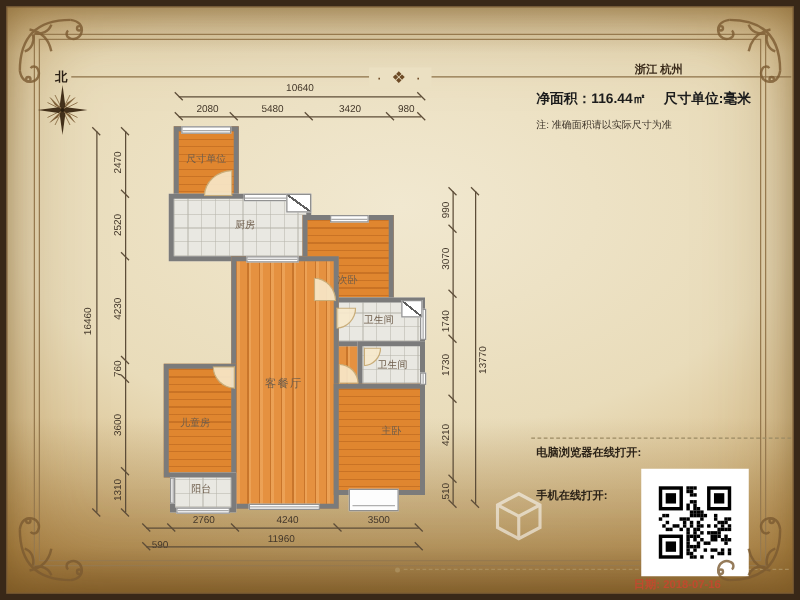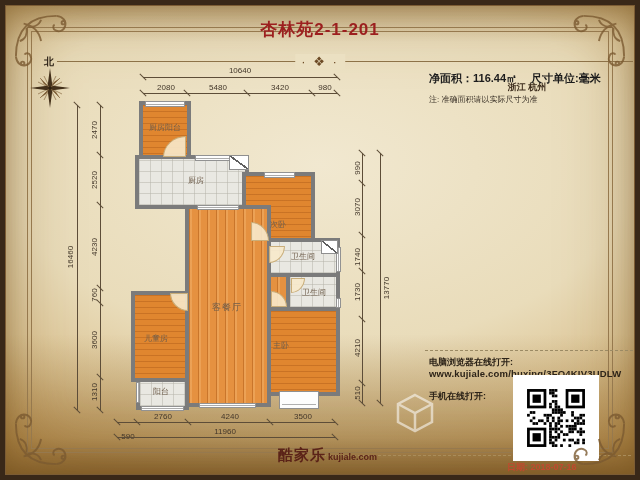--- a/index.html
+++ b/index.html
@@ -12,21 +12,21 @@
     box-shadow: inset 0 0 0 1px #7c5c34, inset 0 0 70px rgba(130,90,30,.5), inset 0 0 24px rgba(90,60,15,.35);}
   .frame{position:absolute;border:1px solid #96794e;pointer-events:none;}
   .f1{inset:22px;} .f2{inset:26px;}
   .corner{position:absolute;width:62px;height:62px;z-index:3;}
   .corner.tl{left:7px;top:7px;} .corner.tr{right:7px;top:7px;transform:scaleX(-1);}
   .corner.bl{left:7px;bottom:7px;transform:scaleY(-1);} .corner.br{right:7px;bottom:7px;transform:scale(-1,-1);}
   .title{position:absolute;top:13px;left:0;width:100%;text-align:center;font-size:17px;font-weight:bold;color:#9c1f1f;letter-spacing:1px;}
   .divider{position:absolute;left:52px;top:56px;width:576px;border-top:1px solid #8d7248;}
   .orn{position:absolute;top:49px;left:50%;transform:translateX(-50%);background:#ebe0c2;padding:0 6px;color:#6d4b26;font-size:13px;letter-spacing:2px;z-index:2;}
   .orn::before{content:"· ❖ ·";}
-  .loc{position:absolute;top:44px;left:462px;width:120px;text-align:center;font-size:9px;font-weight:bold;color:#3a2a1a;margin-top:32px;}
+  .loc{position:absolute;top:44px;left:462px;width:120px;text-align:center;font-size:9px;font-weight:bold;color:#3a2a1a;}
   .area-line{position:absolute;top:66px;left:424px;font-size:11px;font-weight:bold;color:#1c1c1c;white-space:nowrap;}
   .area-line .unit{margin-left:14px;}
   .note{position:absolute;top:89px;left:424px;font-size:8px;color:#3d342a;}
   .dash{position:absolute;border-top:1px dashed #9b8a64;}
   .pc-label{position:absolute;top:351px;left:424px;font-size:9px;font-weight:bold;color:#2c2318;}
   .url{position:absolute;top:363px;left:424px;font-size:9.5px;font-weight:bold;color:#2c2318;letter-spacing:.2px;}
   .mob-label{position:absolute;top:385px;left:424px;font-size:9px;font-weight:bold;color:#2c2318;}
   .qr{position:absolute;left:508px;top:370px;width:80px;height:80px;background:#fff;padding:3px;z-index:2;}
   .date{position:absolute;top:456px;left:502px;font-size:9px;font-weight:bold;color:#c04a2e;z-index:3;}
   .logo{position:absolute;left:273px;top:441px;color:#5b2318;z-index:3;white-space:nowrap;}
@@ -110,21 +110,20 @@
           <path d="M46,4 c7,1 10,5 9,10 c-1,5 -6,7 -10,5 c-3,-1 -3,-5 -1,-6"></path>
           <path d="M4,46 c1,7 5,10 10,9 c5,-1 7,-6 5,-10 c-1,-3 -5,-3 -6,-1"></path>
           <path d="M12,12 c10,2 16,8 18,18"></path>
           <path d="M30,8 c-2,6 -8,8 -14,7"></path>
           <path d="M8,30 c6,-2 8,-8 7,-14"></path>
           <circle cx="53" cy="11" r="1.8"></circle>
           <circle cx="11" cy="53" r="1.8"></circle>
         </g>
       </svg></div>
 
-  <div class="title">杏林苑2-1-201</div>
   <div class="divider"></div>
   <div class="orn"></div>
   <div class="loc">浙江 杭州</div>
 
   <span class="north">北</span>
   <svg class="compass" viewBox="0 0 40 40">
     <g stroke="#7a5a32" stroke-width="0.6">
       <line x1="20" y1="6" x2="20" y2="34"></line>
         <line x1="6" y1="20" x2="34" y2="20"></line>
       <line x1="10" y1="10" x2="30" y2="30"></line>
@@ -175,28 +174,28 @@
     <div class="diag" style="left:224px;top:150px;width:18px;height:13px;"></div>
     <div class="diag" style="left:316px;top:235px;width:15px;height:12px;"></div>
 
     <div class="arc" style="left:158px;top:131px;width:23px;height:21px;border-radius:100% 0 0 0;"></div>
     <div class="arc" style="left:246px;top:217px;width:18px;height:19px;border-radius:0 100% 0 0;"></div>
     <div class="arc" style="left:264px;top:241px;width:16px;height:17px;border-radius:0 0 100% 0;"></div>
     <div class="arc" style="left:286px;top:273px;width:14px;height:15px;border-radius:0 0 100% 0;"></div>
     <div class="arc" style="left:165px;top:288px;width:18px;height:18px;border-radius:0 0 0 100%;"></div>
     <div class="arc" style="left:266px;top:286px;width:16px;height:16px;border-radius:0 100% 0 0;"></div>
 
-    <span class="rlab" style="left:160px;top:122px;">厨房阳台</span>
+    <span class="rlab" style="left:160px;top:122px;">尺寸单位</span>
     <span class="rlab" style="left:191px;top:175px;">厨房</span>
     <span class="rlab" style="left:273px;top:203px;margin-top:16px;">次卧</span>
     <span class="rlab" style="left:298px;top:251px;">卫生间</span>
     <span class="rlab" style="left:309px;top:287px;">卫生间</span>
     <span class="rlab big" style="left:222px;top:302px;">客餐厅</span>
     <span class="rlab" style="left:151px;top:333px;">儿童房</span>
-    <span class="rlab" style="left:276px;top:340px;">主卧</span>
+    <span class="rlab" style="left:308px;top:340px;">主卧</span>
     <span class="rlab" style="left:156px;top:386px;">阳台</span>
 
     <div id="dims">
         <div class="dline" style="left: 138px; top: 88px; width: 194px;"></div>
         <div class="dtick" style="left: 138px; top: 88px;"></div>
         <div class="dtick" style="left: 182px; top: 88px;"></div>
         <div class="dtick" style="left: 242px; top: 88px;"></div>
         <div class="dtick" style="left: 307px; top: 88px;"></div>
         <div class="dtick" style="left: 332px; top: 88px;"></div>
         <span class="dlab" style="left: 161px; top: 82px;">2080</span>
@@ -259,21 +258,20 @@
         <span class="dlab rot" style="left: 381px; top: 283px;">13770</span>
       </div>
   </div>
 
   <div class="area-line">
     <span>净面积：116.44㎡</span><span class="unit">尺寸单位:毫米</span>
   </div>
   <div class="note">注: 准确面积请以实际尺寸为准</div>
   <div class="dash" style="left:420px;top:345px;width:208px;"></div>
   <div class="pc-label">电脑浏览器在线打开:</div>
-  <div class="url">www.kujiale.com/huxing/3FO4KIV3UDLW</div>
   <div class="mob-label">手机在线打开:</div>
 
   <svg class="wm-cube" viewBox="0 0 40 40">
     <g fill="none" stroke="#ffffff" stroke-width="2.5">
       <polygon points="20,2 37,11 37,29 20,38 3,29 3,11"></polygon>
       <polyline points="3,11 20,20 37,11"></polyline>
       <line x1="20" y1="20" x2="20" y2="38"></line>
     </g>
   </svg>
 
@@ -396,17 +394,14 @@
         <rect x="24" y="23" width="1" height="1" fill="#000"></rect>
         <rect x="13" y="24" width="1" height="1" fill="#000"></rect>
         <rect x="14" y="24" width="1" height="1" fill="#000"></rect>
         <rect x="16" y="24" width="1" height="1" fill="#000"></rect>
         <rect x="19" y="24" width="1" height="1" fill="#000"></rect>
       </svg></div>
   <div class="foot-dash"></div>
   <div class="date">
     <span>日期:</span> <span>2018-07-16</span>
   </div>
-  <div class="logo">
-    <span class="cn">酷家乐</span><span class="en">kujiale.com</span>
-  </div>
 
 </div>
 
 </body></html>

